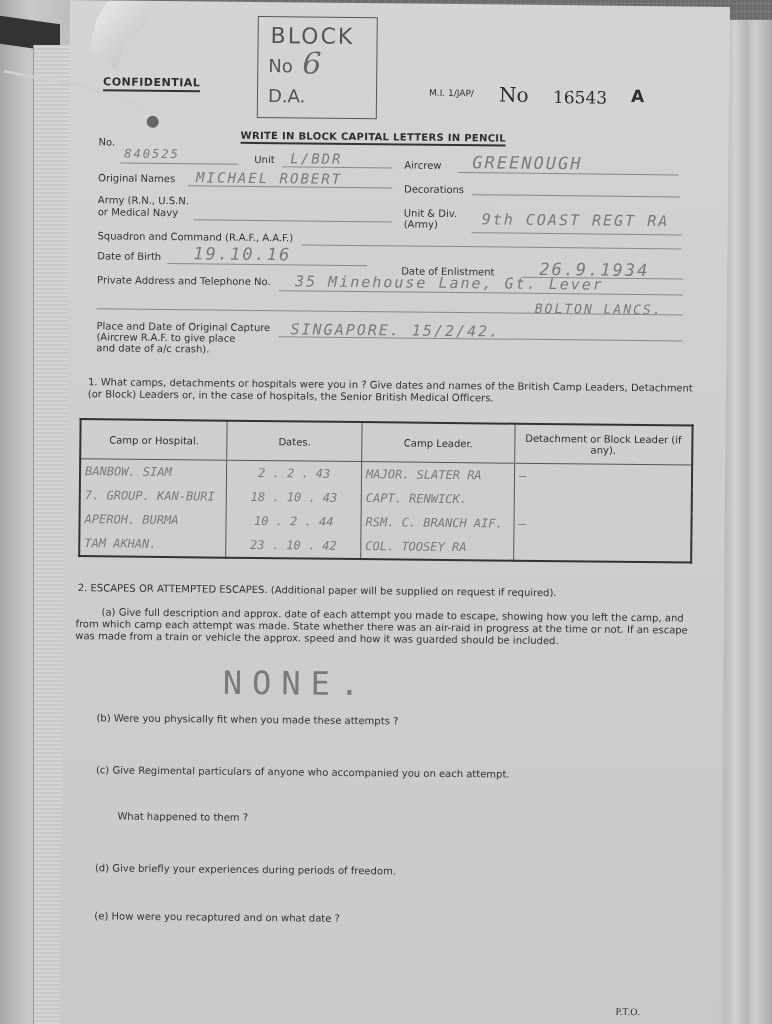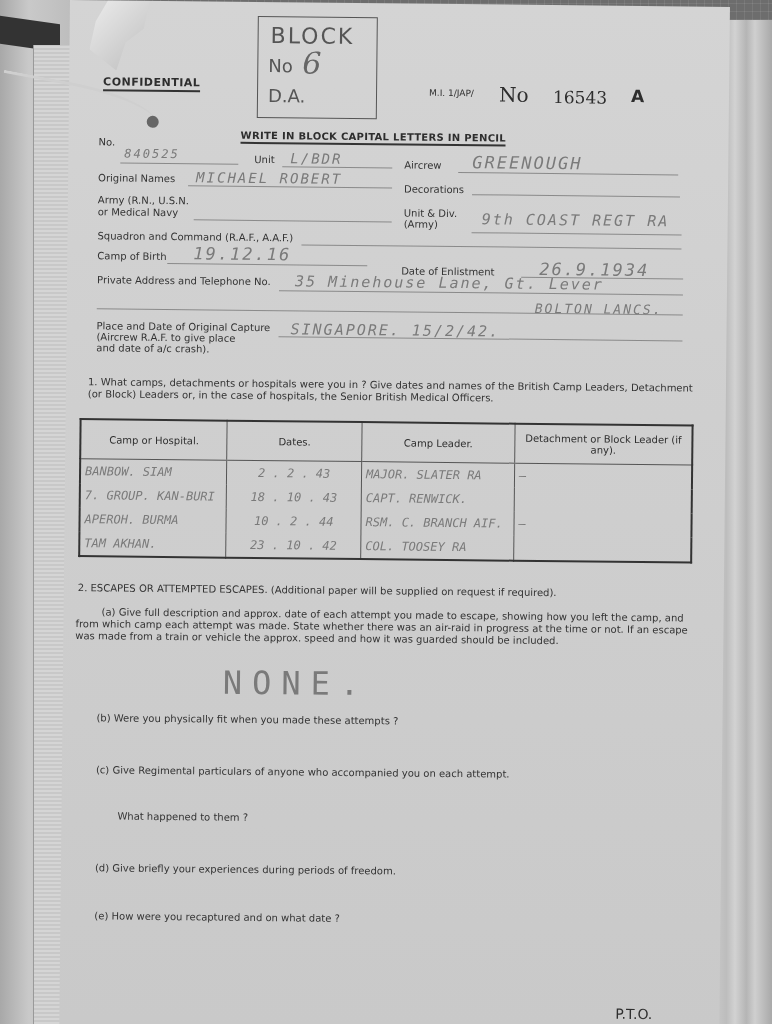--- a/index.html
+++ b/index.html
@@ -78,21 +78,21 @@
   }
   .q { font-size:10px; color:#333; line-height:12px; }
   table.camps {
     position:absolute; left:14px; top:418px; width:614px; border-collapse:collapse;
     border:2px solid #333;
   }
   table.camps th, table.camps td { border-left:1px solid #555; font-weight:normal; }
   table.camps th { font-size:10px; height:38px; vertical-align:middle; border-bottom:1px solid #555; padding:0 4px; }
   table.camps td { font-family:"DejaVu Sans Mono", monospace; font-style:italic; color:#7a7a7a; font-size:12px; height:24px; padding:0 4px; white-space:nowrap; }
   table.camps td.dates { text-align:center; }
-  .pto { left:556px; top:1000px; font-size:14px; }
+  .pto { left:556px; top:1000px; font-size:10px;font-family:Liberation Serif, serif; }
 </style>
 </head>
 <body>
 
 <div class="bg-check"></div>
 <div class="binder-left">
   <div class="binder-band"></div>
   <div class="binder-spine"></div>
 </div>
 <div class="right-pages"></div>
@@ -143,23 +143,23 @@
   <div class="line" style="left:126px;top:218px;width:198px"></div>
 
   <div class="abs lbl" style="left:336px;top:204px">Unit &amp; Div.</div>
   <div class="abs lbl" style="left:336px;top:215px">(Army)</div>
   <div class="line" style="left:404px;top:228px;width:210px"></div>
   <div class="abs hw" style="left:414px;top:206px;font-size:15px">9th COAST REGT RA</div>
 
   <div class="abs lbl" style="left:30px;top:230px">Squadron and Command (R.A.F., A.A.F.)</div>
   <div class="line" style="left:234px;top:242px;width:380px"></div>
 
-  <div class="abs lbl" style="left:30px;top:250px">Camp of Birth</div>
+  <div class="abs lbl" style="left:30px;top:250px">Date of Birth</div>
   <div class="line" style="left:100px;top:262px;width:200px"></div>
-  <div class="abs hw" style="left:126px;top:242px;font-size:17px">19.12.16</div>
+  <div class="abs hw" style="left:126px;top:242px;font-size:17px">19.10.16</div>
 
   <div class="abs lbl" style="left:334px;top:262px">Date of Enlistment</div>
   <div class="line" style="left:454px;top:272px;width:162px"></div>
   <div class="abs hw" style="left:472px;top:254px;font-size:17px">26.9.1934</div>
 
   <div class="abs lbl" style="left:30px;top:274px">Private Address and Telephone No.</div>
   <div class="line" style="left:212px;top:288px;width:404px"></div>
   <div class="abs hw" style="left:228px;top:270px;font-size:15px">35 Minehouse Lane, Gt. Lever</div>
   <div class="line" style="left:30px;top:308px;width:586px"></div>
   <div class="abs hw" style="left:468px;top:296px;font-size:13px">BOLTON LANCS.</div>

